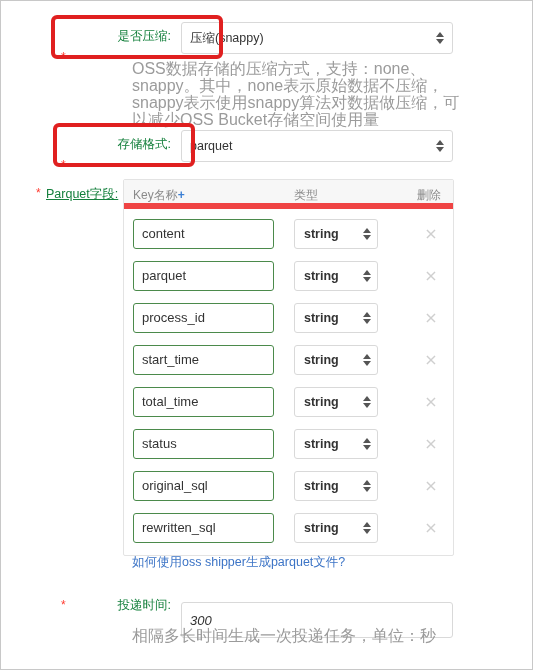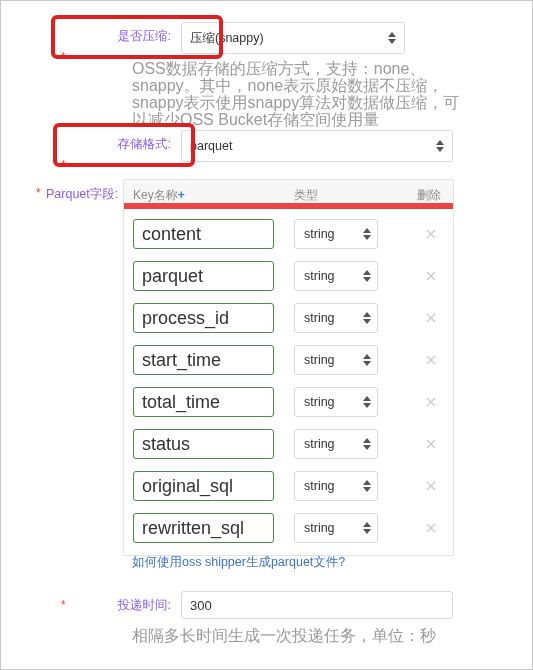--- a/index.html
+++ b/index.html
@@ -36,21 +36,21 @@
     position: absolute;
     color: #ff3b30;
     font-size: 12px;
     line-height: 12px;
     font-family: "Liberation Sans", sans-serif;
   }
   .field-label {
     position: absolute;
     text-align: right;
     font-size: 12.5px;
-    color: #8b5cf6;
+    color: #15803d;
     line-height: 16px;
     white-space: nowrap;
   }
 
   
   .select-box {
     position: absolute;
     background: #ffffff;
     border: 1px solid #d9d9d9;
     border-radius: 3px;
@@ -130,39 +130,40 @@
     position: relative;
     height: 42px;
   }
   .key-input {
     position: absolute;
     left: 9px; top: 6px;
     width: 141px; height: 30px;
     border: 1px solid #4b8a4b;
     border-radius: 3px;
     background: #fff;
-    font-size: 18px;
+    font-size: 13px;
     color: #333;
     line-height: 28px;
     padding: 0 8px;
     white-space: nowrap;
     overflow: hidden;
   }
   .type-select {
     position: absolute;
     left: 170px; top: 6px;
     width: 84px; height: 30px;
     border: 1px solid #d9d9d9;
     border-radius: 3px;
     background: #fff;
     display: flex;
     align-items: center;
     padding: 0 6px 0 9px;
     font-size: 12.5px;
     color: #333;
+    font-weight: bold;
   }
   .type-select .val { flex: 1; }
   .del-x {
     position: absolute;
     right: 14px; top: 13px;
     width: 16px; height: 16px;
     color: #cfcfcf;
     font-size: 16px;
     line-height: 15px;
     text-align: center;
@@ -203,21 +204,21 @@
   }
 </style>
 </head>
 <body>
 
 <div class="page">
 
   <div class="form-row" style="top:20px;">
     <span class="req-star" style="left:60px; top:30px;">*</span>
     <span class="field-label" style="left:70px; top:7px; width:100px;">是否压缩:</span>
-    <div class="select-box" style="left:180px; top:1px; width:224px; height:32px;">
+    <div class="select-box" style="left:180px; top:1px; width:272px; height:32px;">
       <span class="val">压缩(snappy)</span>
       <span class="spin-arrows">
         <i class="up"></i>
           <i class="dn"></i>
       </span>
     </div>
   </div>
 
   <div class="help-text" style="left:131px; top:59px;">OSS数据存储的压缩方式，支持：none、snappy。其中，none表示原始数据不压缩，snappy表示使用snappy算法对数据做压缩，可以减少OSS Bucket存储空间使用量</div>
 
@@ -227,21 +228,21 @@
     <div class="select-box" style="left:180px; top:1px; width:272px; height:32px;gap:12px;">
       <span class="val">parquet</span>
       <span class="spin-arrows">
         <i class="up"></i>
           <i class="dn"></i>
       </span>
     </div>
   </div>
 
   <span class="req-star" style="left:35px; top:186px;">*</span>
-  <span class="field-label" style="left:45px; top:185px; width:70px;">Parquet字段:</span>
+  <span class="field-label" style="left:45px; top:185px; width:70px;text-decoration:underline;">Parquet字段:</span>
 
   <div class="fields-table">
     <div class="tbl-head">
       <span class="th th-key"><span>Key名称</span><span class="plus-ico">+</span></span>
       <span class="th th-type">类型</span>
       <span class="th th-del">删除</span>
     </div>
     <div class="tbl-body" id="rows-host">
         <div class="trow">
           <div class="key-input"><span>content</span></div>
@@ -332,21 +333,21 @@
           <div class="del-x">×</div>
         </div>
       </div>
   </div>
 
   <a class="doc-link" href="#">如何使用oss shipper生成parquet文件?</a>
 
   <div class="form-row" style="top:589px;">
     <span class="req-star" style="left:60px; top:9px;">*</span>
     <span class="field-label" style="left:70px; top:7px; width:100px;">投递时间:</span>
-    <div class="text-input" style="left:180px; top:1px; width:272px; height:28px;">
+    <div class="text-input" style="left:180px; top:12px; width:272px; height:36px;font-style:italic;">
       <span>300</span>
     </div>
   </div>
 
   <div class="help-text" style="left:131px; top:626px;">相隔多长时间生成一次投递任务，单位：秒</div>
 
   <div class="annot" style="left:50px; top:14px; width:172px; height:44px;"></div>
   <div class="annot" style="left:52px; top:122px; width:142px; height:44px;"></div>
 
 </div>

